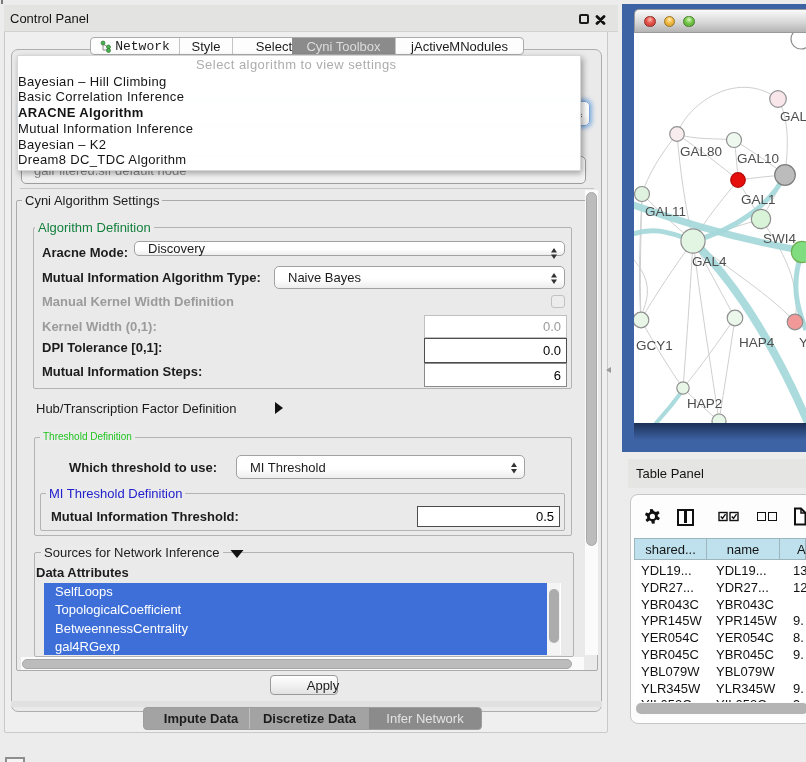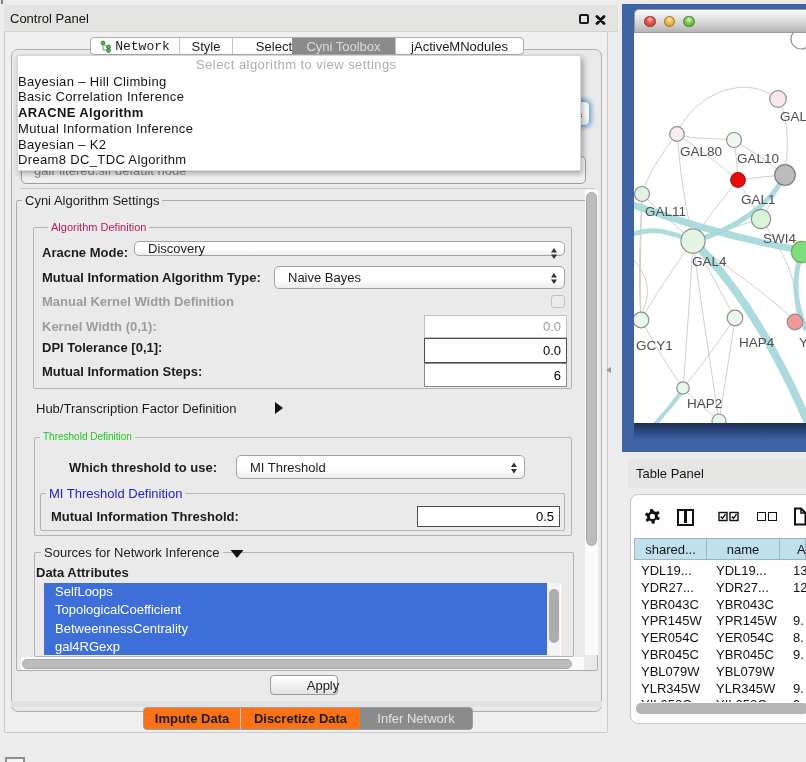--- a/index.html
+++ b/index.html
@@ -74,21 +74,21 @@
 <div class="abs group" style="left:16px; top:200px; width:582px; height:471px; border-color:#ababab;"></div>
 <div class="gtitle r13" style="left:22px; top:194px;">Cyni Algorithm Settings</div>
 
 <div class="abs" style="left:585px; top:190px; width:13px; height:465px; background:#fbfbfb;"></div>
 <div class="abs" style="left:586px; top:192px; width:11px; height:354px; background:#bcbcbc; border:1px solid #a8a8a8; border-radius:6px;"></div>
 
 <div class="abs" style="left:21px; top:657px; width:563px; height:13px; background:#fbfbfb;"></div>
 <div class="abs" style="left:22px; top:658.5px; width:550px; height:10px; background:#bcbcbc; border:1px solid #a8a8a8; border-radius:5px;"></div>
 
 <div class="abs group" style="left:33px; top:227px; width:539px; height:162px;"></div>
-<div class="gtitle" style="left:48px; top:221px; font-size:11px; color:#be185d;">Algorithm Definition</div>
+<div class="gtitle" style="left:35px; top:221px; font-size:13px; color:#15803d;">Algorithm Definition</div>
 
 <div class="abs b13 vcent" style="left:42px; top:241px; height:23px;">Aracne Mode:</div>
 <div class="combo" style="left:134px; top:241px; width:431px; height:15px;">
   <span style="margin-left:13px;">Discovery</span>
   <div class="arr"><svg width="12" height="23" viewBox="0 0 12 23">
         <path d="M6 6 L9 10.5 L3 10.5 Z M6 17 L3 12.5 L9 12.5 Z" fill="#333"></path>
       </svg></div>
 </div>
 
 <div class="abs b13 vcent" style="left:42px; top:266px; height:23px;">Mutual Information Algorithm Type:</div>
@@ -144,21 +144,21 @@
     SelfLoops<br>TopologicalCoefficient<br>BetweennessCentrality<br>gal4RGexp
   </div>
 </div>
 <div class="abs" style="left:547px; top:583px; width:13px; height:72px; background:#f4f4f4;"></div>
 <div class="abs" style="left:548.5px; top:589px; width:10px; height:54px; background:#acacac; border-radius:5px;"></div>
 
 <div class="abs vcent" style="left:270px; top:675px; width:68px; height:20px; border:1px solid #9a9a9a; border-radius:4px; background:linear-gradient(#ffffff, #f2f2f2 50%, #e2e2e2); justify-content:center;padding-left:38px;">
   <span class="r13">Apply</span>
 </div>
 
-<div class="abs" style="left:143px; top:707px; height:23px; display:flex; background:#f97316; border:1px solid #9e9e9e; border-radius:4px; overflow:hidden;">
+<div class="abs" style="left:143px; top:707px; height:23px; display:flex; background:#a3a3a3; border:1px solid #9e9e9e; border-radius:4px; overflow:hidden;padding-left:9px;">
   <div class="vcent" style="width:97px; justify-content:center; border-right:1px solid #c0c0c0;">
       <span class="b13">Impute Data</span>
     </div>
   <div class="vcent" style="width:119px; justify-content:center;">
       <span class="b13">Discretize Data</span>
     </div>
   <div class="vcent" style="width:112px; justify-content:center; background:#8b8b8b;">
       <span class="r13" style="color:#e3e3e3;">Infer Network</span>
     </div>
 </div>

